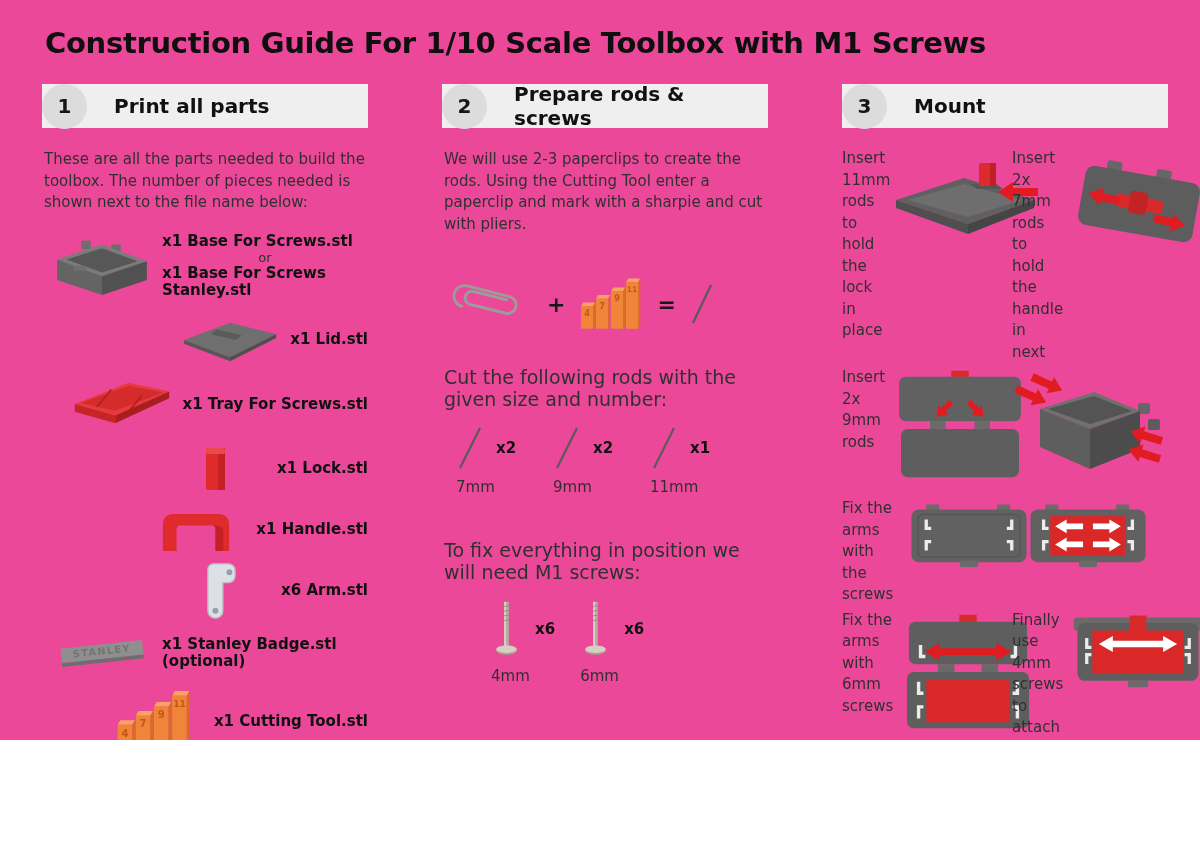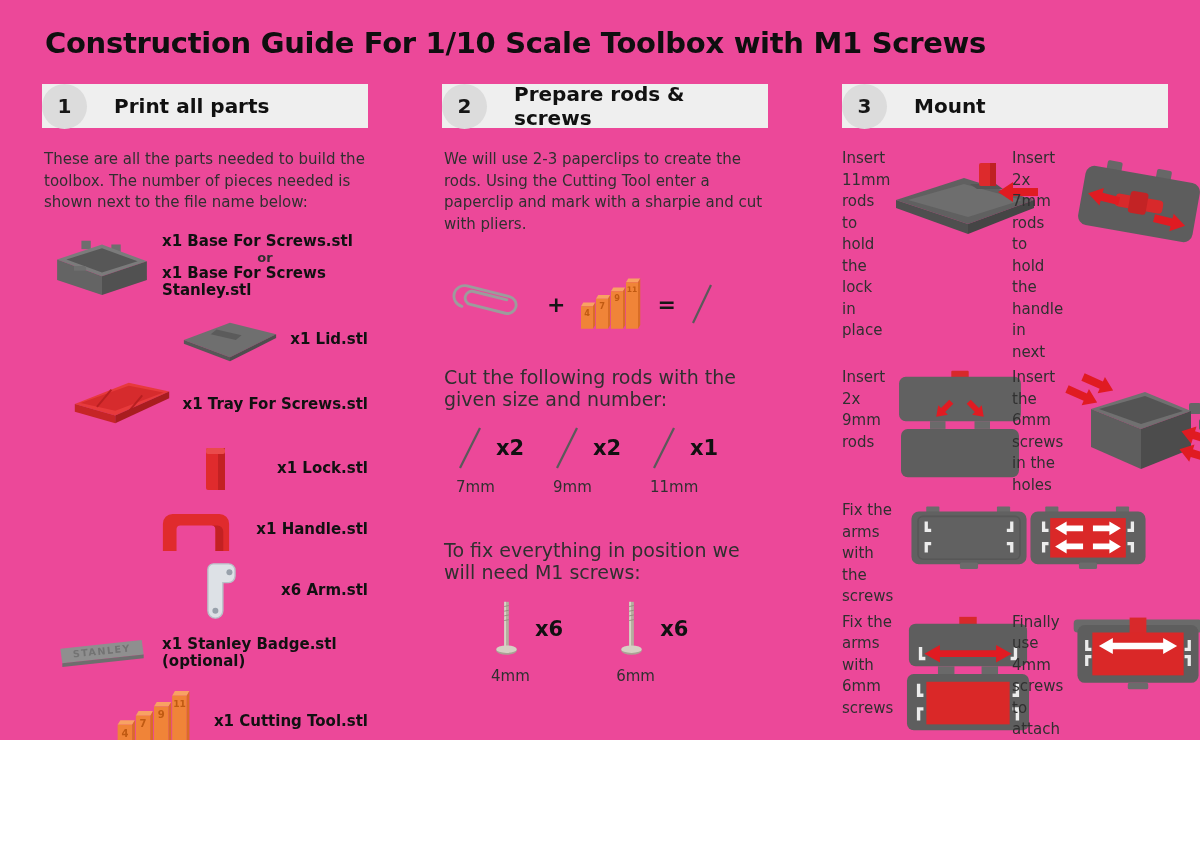--- a/index.html
+++ b/index.html
@@ -12,33 +12,33 @@
   .sec-header{height:44px;background:#efefef;display:flex;align-items:center;position:relative;}
   .badge{width:45px;height:45px;border-radius:50%;background:#dcdcdc;display:flex;align-items:center;
         justify-content:center;font-weight:800;font-size:20px;color:#161616;flex-shrink:0;}
   .sec-title{margin-left:27px;font-weight:800;font-size:20px;color:#111;}
   .intro{margin:21px 0 0 2px;font-size:15px;line-height:21.5px;color:#303030;}
   
   .parts{margin-top:10px;display:flex;flex-direction:column;align-items:flex-end;}
   .part-row{display:flex;align-items:center;}
   .part-icon-box{width:120px;display:flex;justify-content:center;align-items:center;flex-shrink:0;}
   .part-label{font-size:15px;font-weight:700;color:#111;line-height:17px;}
-  .part-or{font-size:13px;font-weight:700;color:#303030;text-align:center;line-height:15px;}
+  .part-or{font-size:13px;font-weight:400;color:#303030;text-align:center;line-height:15px;}
   .h84{min-height:84px;} .h64{min-height:64px;} .h66{min-height:66px;} .h62{min-height:62px;}
   .h60{min-height:60px;} .h76{min-height:76px;}
   
   .equation{display:flex;align-items:center;margin:24px 0 0 8px;height:90px;gap:11px;}
   .op{font-size:22px;font-weight:800;color:#161616;padding:0 2px;}
   .sub-instruction{margin:18px 0 0 2px;font-size:19px;line-height:21.5px;color:#303030;}
   .rods-row{display:flex;margin:14px 0 0 14px;}
   .rod-item{width:97px;display:flex;flex-direction:column;}
   .rod-top{display:flex;align-items:center;gap:12px;}
-  .count{font-size:21px;font-weight:700;color:#111;}
+  .count{font-size:15px;font-weight:700;color:#111;}
   .size{font-size:15px;color:#303030;margin-top:6px;}
-  .screws-row{display:flex;gap:56px;margin:16px 0 0 52px;}
+  .screws-row{display:flex;gap:28px;margin:16px 0 0 52px;}
   .screw-item{display:flex;flex-direction:column;}
   .screw-top{display:flex;align-items:center;gap:16px;}
   .screw-item .size{text-align:center;width:28px;margin-top:8px;margin-left:-3px;}
   .mt44{margin-top:44px;}
   
   .mount-grid{margin-top:20px;display:grid;grid-template-columns:160px 156px;column-gap:10px;}
   .mount-cell{display:flex;flex-direction:row;}
   .mount-text{font-size:15px;line-height:21.5px;color:#303030;min-height:46px;margin-bottom:4px;}
   .mount-img{display:flex;justify-content:center;align-items:flex-start;margin-bottom:13px;}
   svg{display:block;}
@@ -352,21 +352,20 @@
                 </g>
               <g transform="translate(84,36) rotate(45)">
                   <path d="M0,-3 h12 v-4 l10,7 -10,7 v-4 h-12 z"></path>
                 </g>
             </g>
           </svg>
         </div>
       </div>
 
       <div class="mount-cell">
-        <div class="mount-text">Insert the 6mm screws in the holes</div>
         <div class="mount-img">
           <svg width="152" height="114" viewBox="0 0 152 114">
             <rect x="126" y="36" width="12" height="11" rx="2" fill="#666666"></rect>
             <rect x="136" y="52" width="12" height="11" rx="2" fill="#5c5c5c"></rect>
             <polygon points="28,42 82,25 128,44 78,62" fill="#707070"></polygon>
             <polygon points="36,42 82,29 120,44 78,57" fill="#545454"></polygon>
             <polygon points="28,42 28,80 78,102 78,62" fill="#5e5e5e"></polygon>
             <polygon points="128,44 128,82 78,102 78,62" fill="#4c4c4c"></polygon>
             <g fill="#e01b22">
               <g transform="translate(4,22) rotate(24)">

